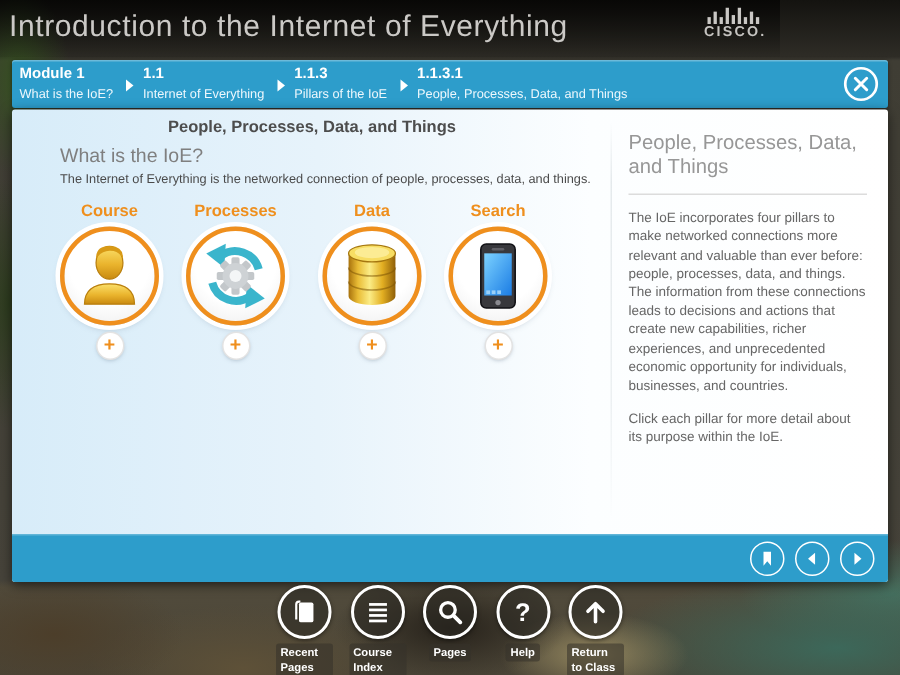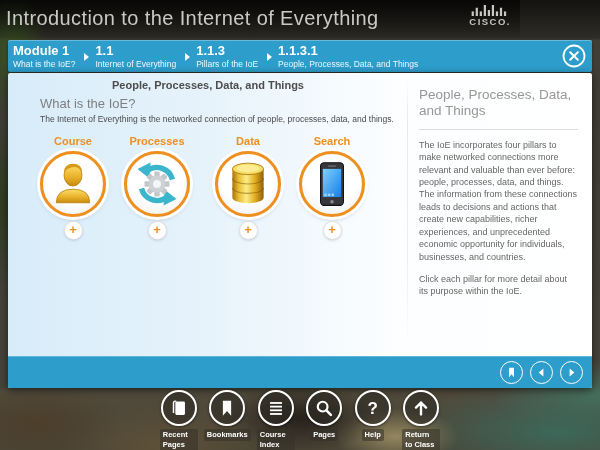--- a/index.html
+++ b/index.html
@@ -30,21 +30,21 @@
   .cisco-word{font-size:9.5px;font-weight:bold;color:#c5c3c0;letter-spacing:1.5px;
     text-transform:uppercase;margin-top:0px;}
 
   
   .crumbbar{position:absolute;left:8px;top:40px;width:584px;height:32px;
     background:var(--bar-blue,#2d9dcb);border-radius:2px;
     box-shadow:inset 0 1px 0 rgba(255,255,255,.3), 0 1px 3px rgba(0,0,0,.4);
     display:flex;align-items:center;padding:0;box-sizing:border-box;}
   .crumb{display:flex;flex-direction:column;justify-content:center;margin-left:6px;line-height:1.25;}
   .crumb:first-child{margin-left:5px;}
-  .crumb-code{font-size:13px;font-weight:bold;color:#ffffff;white-space:nowrap;}
+  .crumb-code{font-size:10px;font-weight:bold;color:#ffffff;white-space:nowrap;}
   .crumb-label{font-size:8.5px;color:#eef8fd;white-space:nowrap;}
   .crumb-sep{width:0;height:0;border-left:5px solid #fff;border-top:4.5px solid transparent;
     border-bottom:4.5px solid transparent;margin-left:9px;margin-top:2px;}
   .close-btn{position:absolute;right:5px;top:3px;width:26px;height:26px;cursor:pointer;}
 
   
   .panel{position:absolute;left:8px;top:73px;width:584px;height:315px;border-radius:2px;
     background:linear-gradient(90deg,#d7ecf9 0%,#e7f3fb 35%,#fcfeff 66%,#ffffff 100%);
     box-shadow:0 2px 8px rgba(0,0,0,.55);}
   .divider-v{position:absolute;left:399px;top:8px;bottom:40px;width:1px;
@@ -272,28 +272,20 @@
     <div class="tool-btn">
       <div class="tool-circ">
         <svg width="22" height="22" viewBox="0 0 24 24">
           <path d="M6 17.5 V6.5 a2 2 0 0 1 2 -2 h1" fill="none" stroke="#fff" stroke-width="1.6"></path>
           <rect x="8" y="5" width="10.5" height="14.5" rx="1.4" fill="#fff"></rect>
         </svg>
       </div>
       <div class="tool-label">Recent Pages</div>
     </div>
 
-    <div class="tool-btn">
-      <div class="tool-circ">
-        <svg width="22" height="22" viewBox="0 0 24 24">
-          <path d="M7.5 4 h9 v16.5 l-4.5 -5.2 -4.5 5.2 Z" fill="#fff"></path>
-        </svg>
-      </div>
-      <div class="tool-label">Bookmarks</div>
-    </div>
 
     <div class="tool-btn">
       <div class="tool-circ">
         <svg width="22" height="22" viewBox="0 0 24 24">
           <g fill="#fff">
             <rect x="5.5" y="5.5" width="13" height="2"></rect>
             <rect x="5.5" y="9.5" width="13" height="2"></rect>
             <rect x="5.5" y="13.5" width="13" height="2"></rect>
             <rect x="5.5" y="17.5" width="13" height="2"></rect>
           </g>

